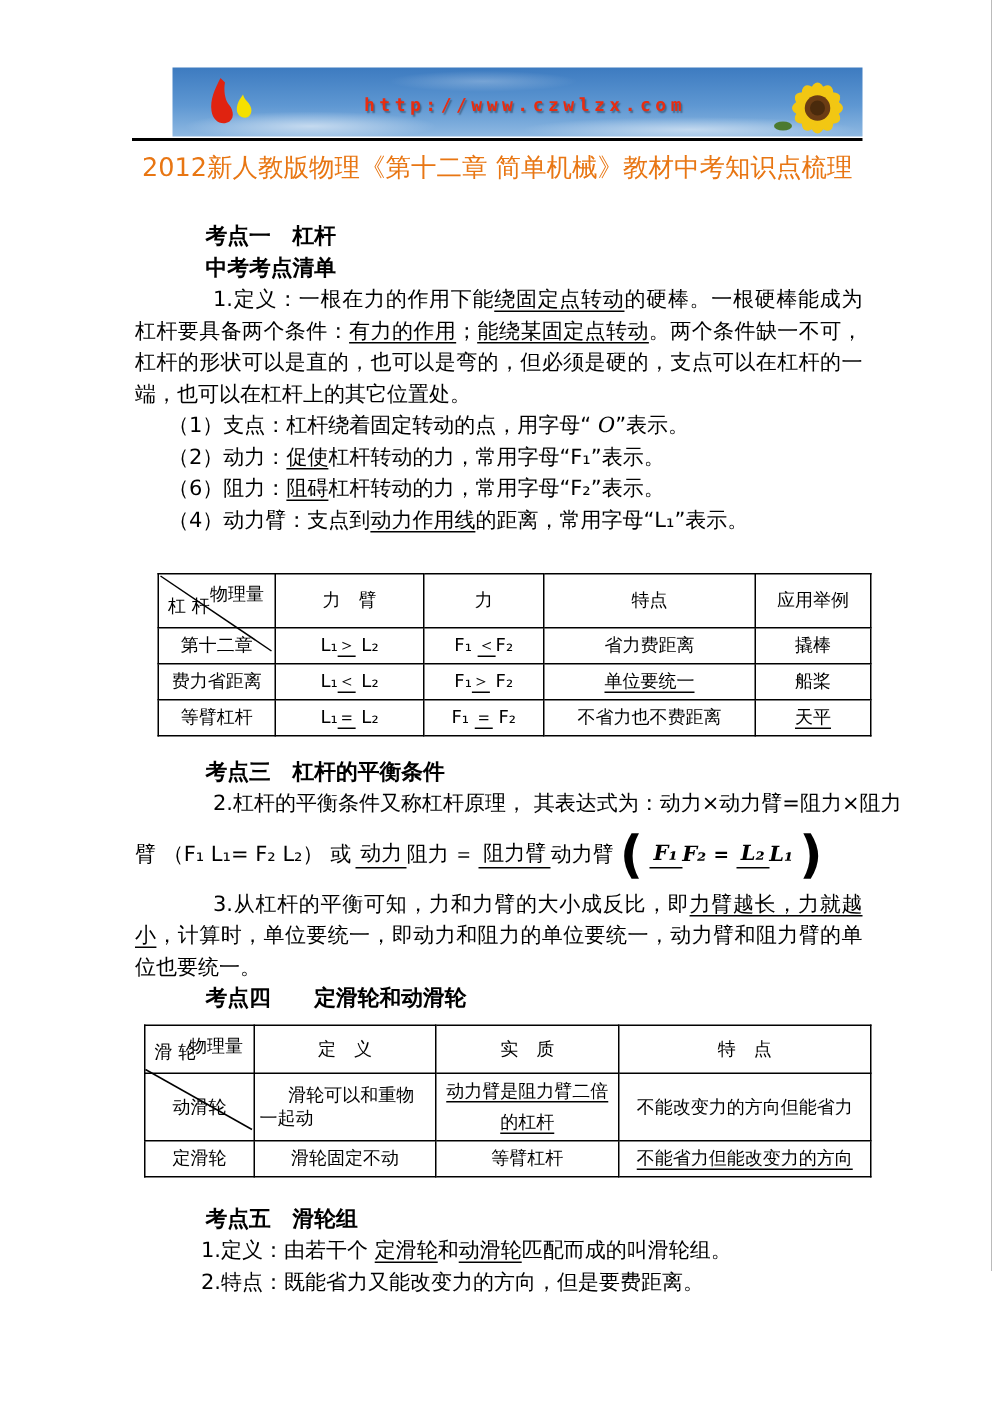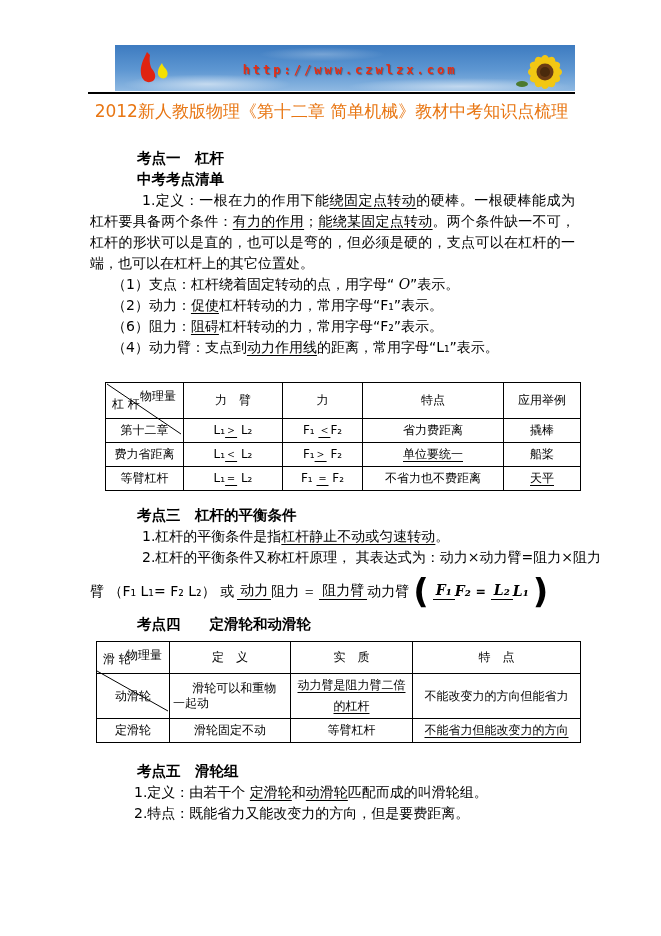--- a/index.html
+++ b/index.html
@@ -174,21 +174,20 @@
       </tbody>
         </table>
       <svg class="diag" width="475" height="97" style="left:15px">
         <line x1="2" y1="2" x2="76" y2="52" stroke="#000" stroke-width="1"></line>
       </svg>
     </div>
 
     <div class="gap14"></div>
 
     <div class="h-bold">考点三　杠杆的平衡条件</div>
-    <div class="para nowrap"><span>1.杠杆的平衡条件是指</span><span class="u">杠杆静止不动或匀速转动</span><span>。</span></div>
     <div class="para nowrap">2.杠杆的平衡条件又称杠杆原理， 其表达式为：动力×动力臂=阻力×阻力</div>
     <div class="formula-line">
       <span>臂 （F₁ L₁= F₂ L₂） 或</span>
       <span class="frac">
           <span class="num">动力</span>
           <span class="den">阻力</span>
         </span>
       <span>＝</span>
       <span class="frac">
           <span class="num">阻力臂</span>
@@ -199,20 +198,21 @@
           <span class="num">F₁</span>
           <span class="den">F₂</span>
         </span>
       <span style="font-weight:bold">＝</span>
       <span class="frac bi">
           <span class="num">L₂</span>
           <span class="den">L₁</span>
         </span>
       <span class="bigparen">)</span>
     </div>
+    <div class="para"><span>3.从杠杆的平衡可知，力和力臂的大小成反比，即</span><span class="u">力臂越长，力就越小</span><span>，计算时，单位要统一，即动力和阻力的单位要统一，动力臂和阻力臂的单位也要统一。</span></div>
 
     <div class="h-bold">考点四　　定滑轮和动滑轮</div>
     <div class="gap6"></div>
     <div class="tbl-wrap">
       <table class="t2">
         <tbody>
             <tr class="hrow">
           <td class="c0 corner">
             <span class="ct">物理量</span>
             <span class="cb">滑 轮</span>

